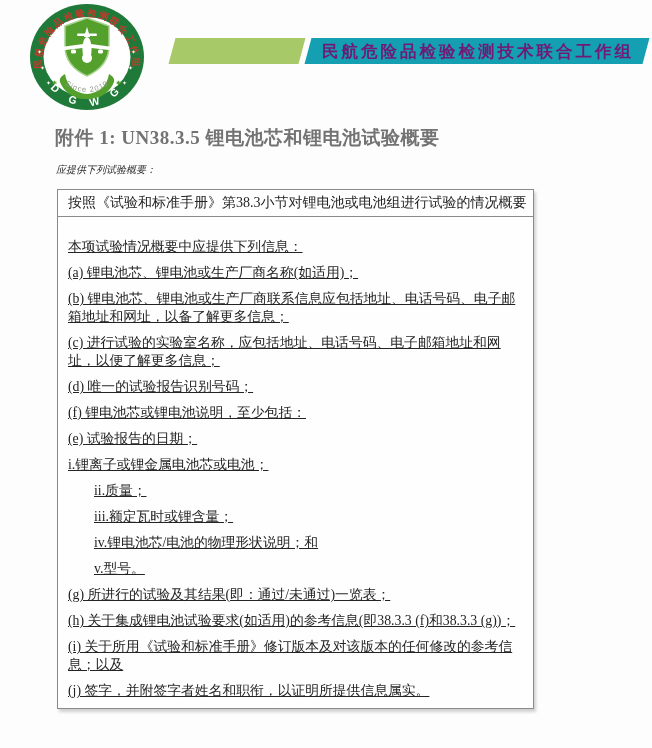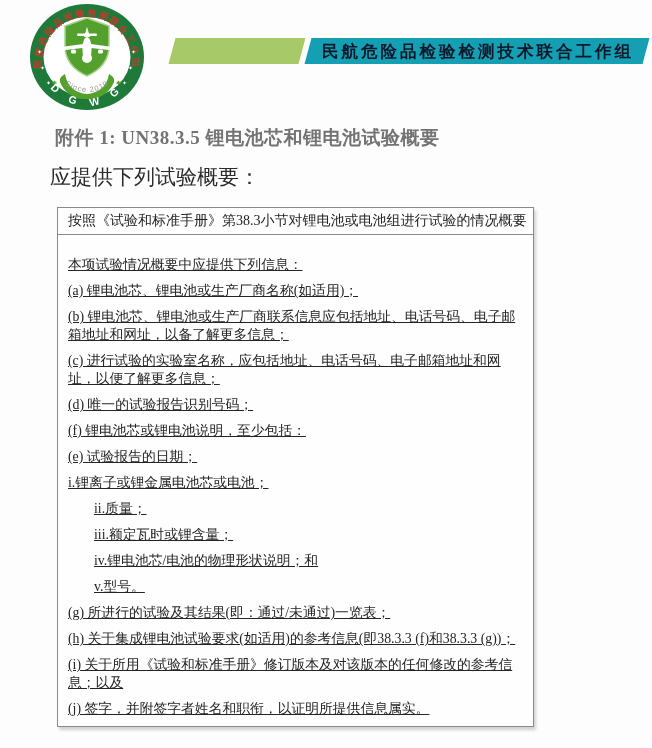--- a/index.html
+++ b/index.html
@@ -12,37 +12,37 @@
   .banner-green{
     position:absolute;top:38px;left:172px;width:130px;height:26px;
     background:#a7c967;transform:skewX(-15deg);
   }
   .banner-teal{
     position:absolute;top:38px;left:308px;width:338px;height:26px;
     background:#149fb2;transform:skewX(-15deg);
   }
   .banner-text{
     position:absolute;top:38px;left:316px;width:324px;height:26px;
-    line-height:26px;text-align:center;color:#0f172a;
+    line-height:26px;text-align:center;color:#701a75;
     font-family:"Liberation Sans","DejaVu Sans",sans-serif;
     font-weight:bold;font-size:16.5px;letter-spacing:3px;white-space:nowrap;
   }
   
   .logo{position:absolute;left:28px;top:2px;}
   
   .doc-title{
     position:absolute;left:55px;top:125px;width:560px;
     font-size:19px;font-weight:bold;letter-spacing:0.5px;color:#737373;
   }
   .doc-intro{
-    position:absolute;left:50px;top:163px;width:560px;
-    font-size:21px;color:#2a2a2a;
+    position:absolute;left:56px;top:163px;width:560px;
+    font-size:10px;color:#2a2a2a;font-style:italic;
   }
   .summary-box{
-    position:absolute;left:57px;top:207px;width:477px;height:520px;
+    position:absolute;left:57px;top:189px;width:477px;height:520px;
     border:1px solid #8a8a8a;background:#fefefe;
     box-shadow:2px 3px 3px rgba(0,0,0,0.18);
     box-sizing:border-box;
   }
   .box-header{
     height:26px;line-height:26px;padding-left:10px;
     border-bottom:1px solid #8a8a8a;font-size:14px;white-space:nowrap;
   }
   .box-body{padding:13px 12px 0 10px;font-size:13.8px;}
   .box-body p{margin:8px 0;line-height:18px;text-decoration:underline;}

